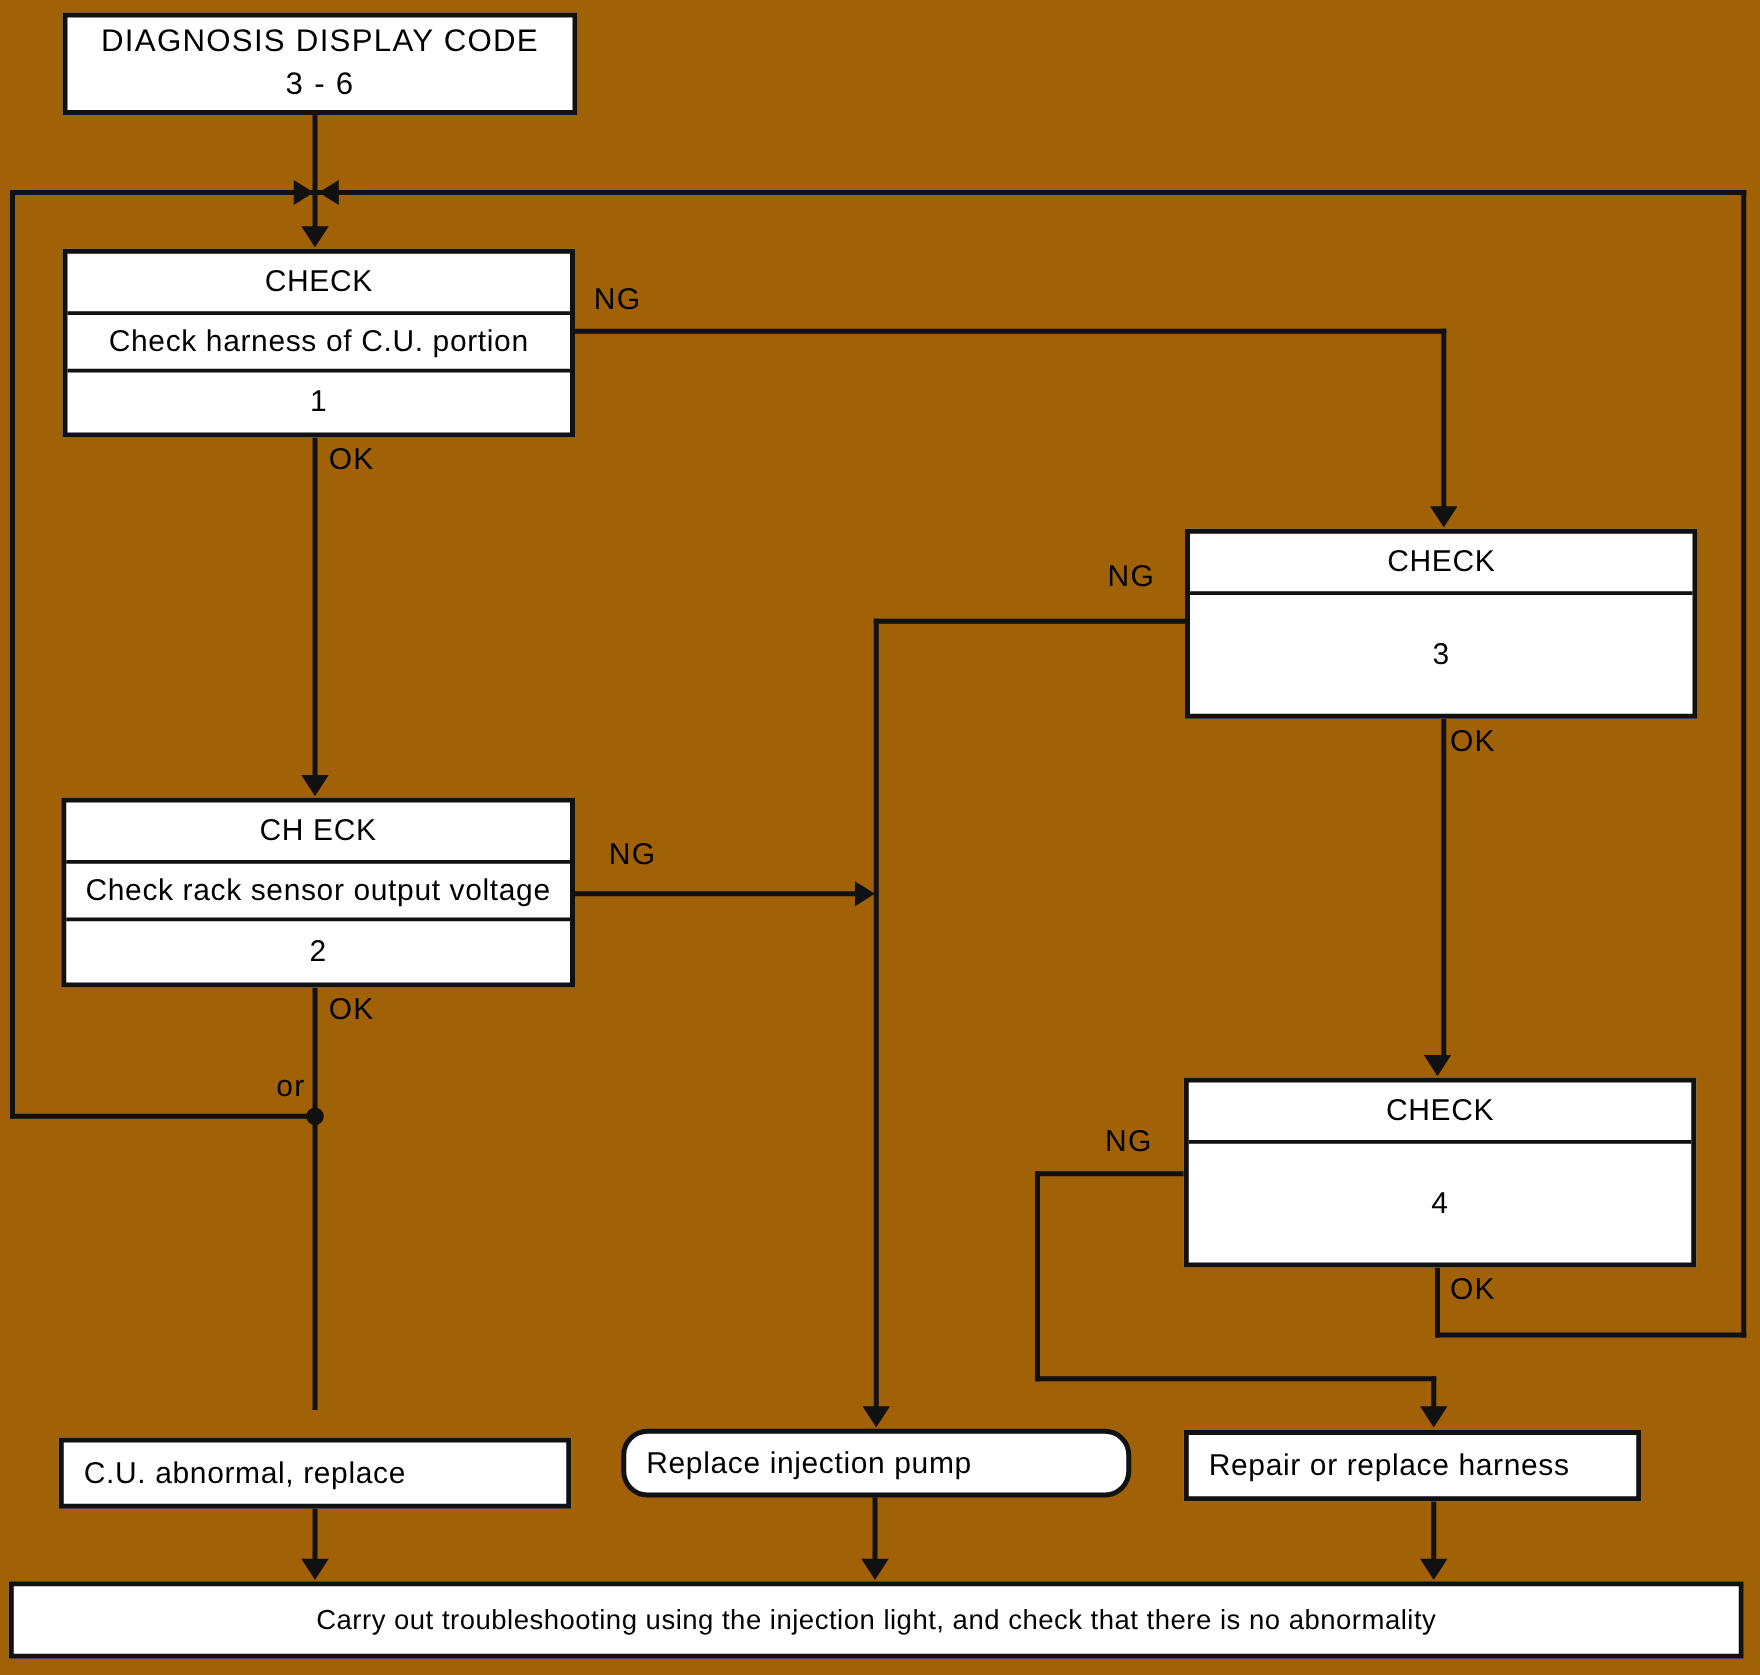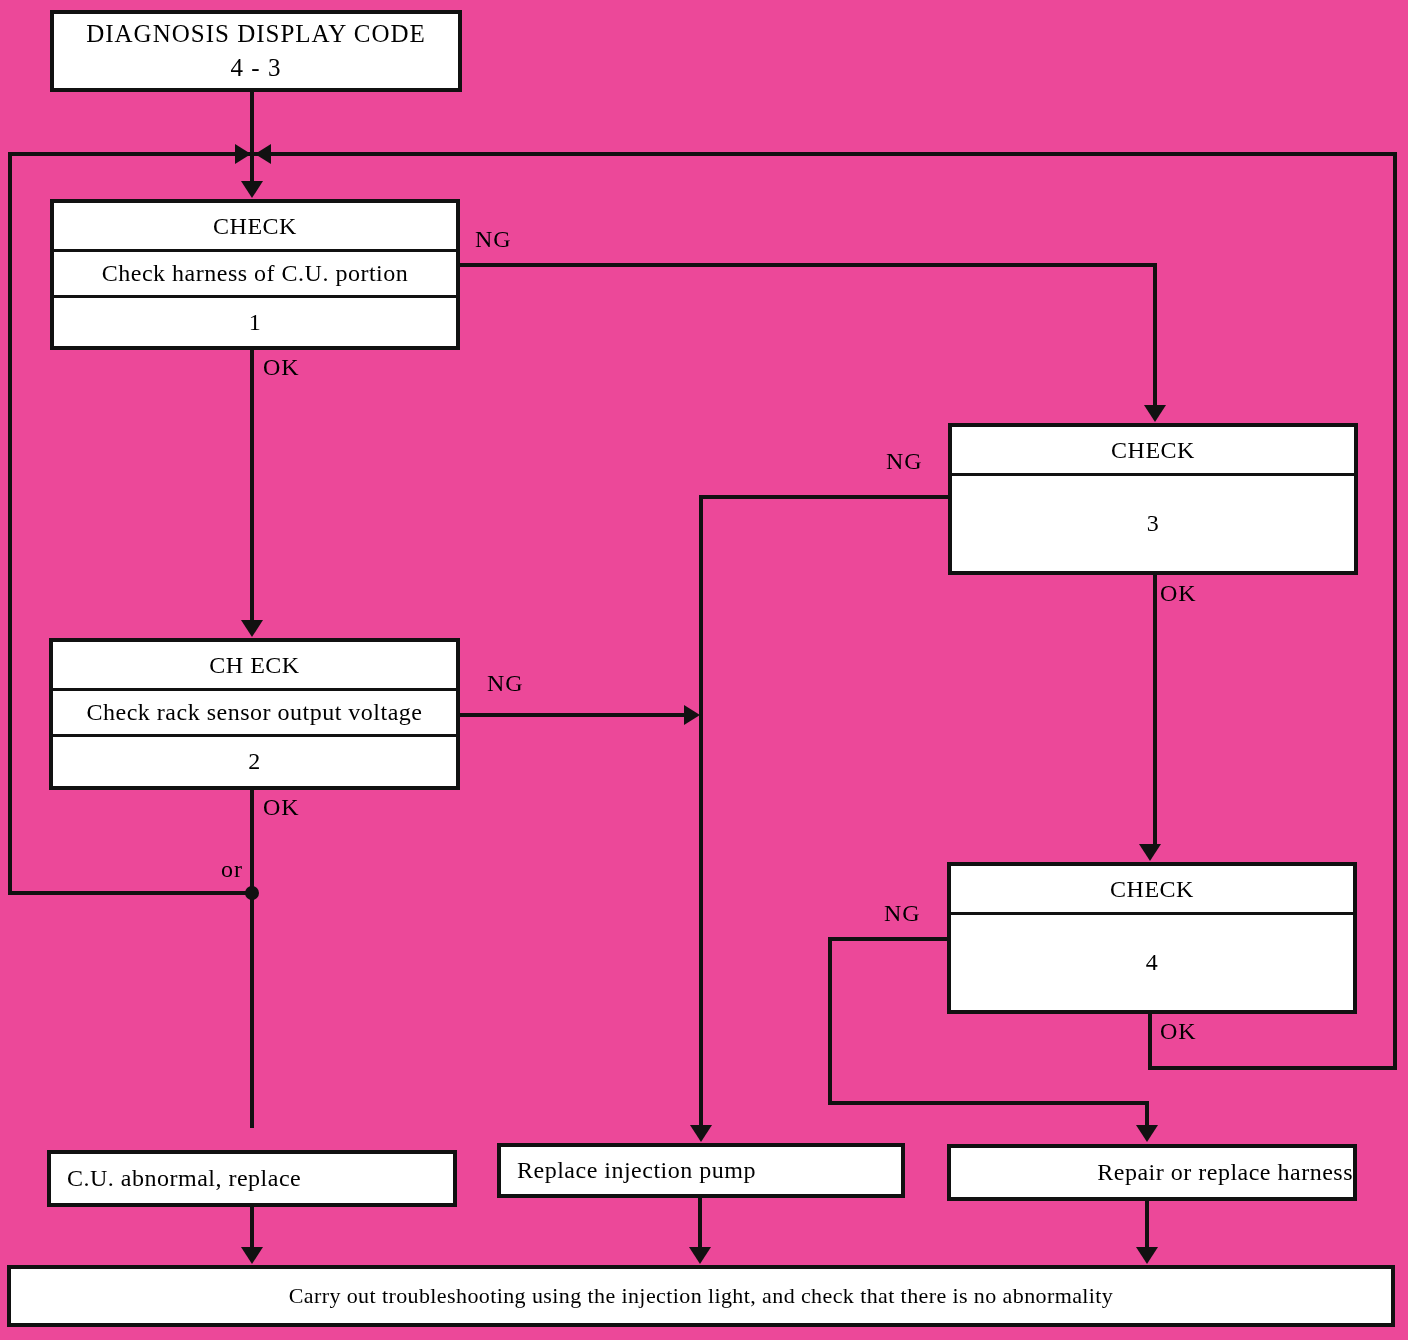--- a/index.html
+++ b/index.html
@@ -1,18 +1,18 @@
 <!DOCTYPE html>
 <html><head>
 <meta charset="utf-8">
 <style>
   html,body{margin:0;padding:0;background:#fff;}
   #stage{
-    position:relative;width:1408px;height:1340px;background:#ec4899;
-    font-family:Liberation Serif, serif;color:#000;overflow:hidden;
+    position:relative;width:1408px;height:1340px;background:#a16207;
+    font-family:Liberation Sans, sans-serif;color:#000;overflow:hidden;
   }
   .box{position:absolute;border:4px solid #111;background:#fff;box-sizing:border-box;}
   .check-box{display:flex;flex-direction:column;}
   .check-row{display:flex;align-items:center;justify-content:center;
     font-size:24px;letter-spacing:0.5px;box-sizing:border-box;}
   .check-row.mid,.check-row.num{border-top:3px solid #111;}
   .check-row.title{height:46px;}
   .check-row.mid{height:46px;}
   .check-row.num{flex:1;}
   .start-box{display:flex;flex-direction:column;align-items:center;justify-content:center;
@@ -84,21 +84,21 @@
   <div class="arr arr-down" style="left:690px;top:1125px;"></div>
   <div class="arr arr-down" style="left:1136px;top:1125px;"></div>
   <div class="arr arr-down" style="left:241px;top:1247px;"></div>
   <div class="arr arr-down" style="left:689px;top:1247px;"></div>
   <div class="arr arr-down" style="left:1136px;top:1247px;"></div>
 
   <div class="dot" style="left:245px;top:886px;"></div>
 
   <div class="box start-box" style="left:50px;top:10px;width:412px;height:82px;">
     <div>DIAGNOSIS DISPLAY CODE</div>
-    <div>4 - 3</div>
+    <div>3 - 6</div>
   </div>
 
   <div class="box check-box" style="left:50px;top:199px;width:410px;height:151px;">
     <div class="check-row title">CHECK</div>
     <div class="check-row mid">Check harness of C.U. portion</div>
     <div class="check-row num">1</div>
   </div>
 
   <div class="box check-box" style="left:948px;top:423px;width:410px;height:152px;">
     <div class="check-row title">CHECK</div>
@@ -112,24 +112,24 @@
   </div>
 
   <div class="box check-box" style="left:947px;top:862px;width:410px;height:152px;">
     <div class="check-row title">CHECK</div>
     <div class="check-row num">4</div>
   </div>
 
   <div class="box terminal" style="left:47px;top:1140px;width:410px;height:57px;margin-top:10px;">
     <span>C.U. abnormal, replace</span>
   </div>
-  <div class="box terminal" style="left:497px;top:1143px;width:408px;height:55px;">
+  <div class="box terminal" style="left:497px;top:1143px;width:408px;height:55px;border-radius:21px;">
     <span>Replace injection pump</span>
   </div>
-  <div class="box terminal" style="left:947px;top:1144px;width:410px;height:57px;justify-content:flex-end;">
+  <div class="box terminal" style="left:947px;top:1144px;width:366px;height:57px;">
     <span>Repair or replace harness</span>
   </div>
 
   <div class="box footer-bar" style="left:7px;top:1265px;width:1388px;height:62px;">
     <span>Carry out troubleshooting using the injection light, and check that there is no abnormality</span>
   </div>
 
   <div class="lbl" style="left:475px;top:226px;">NG</div>
   <div class="lbl" style="left:263px;top:354px;">OK</div>
   <div class="lbl" style="left:886px;top:448px;">NG</div>

